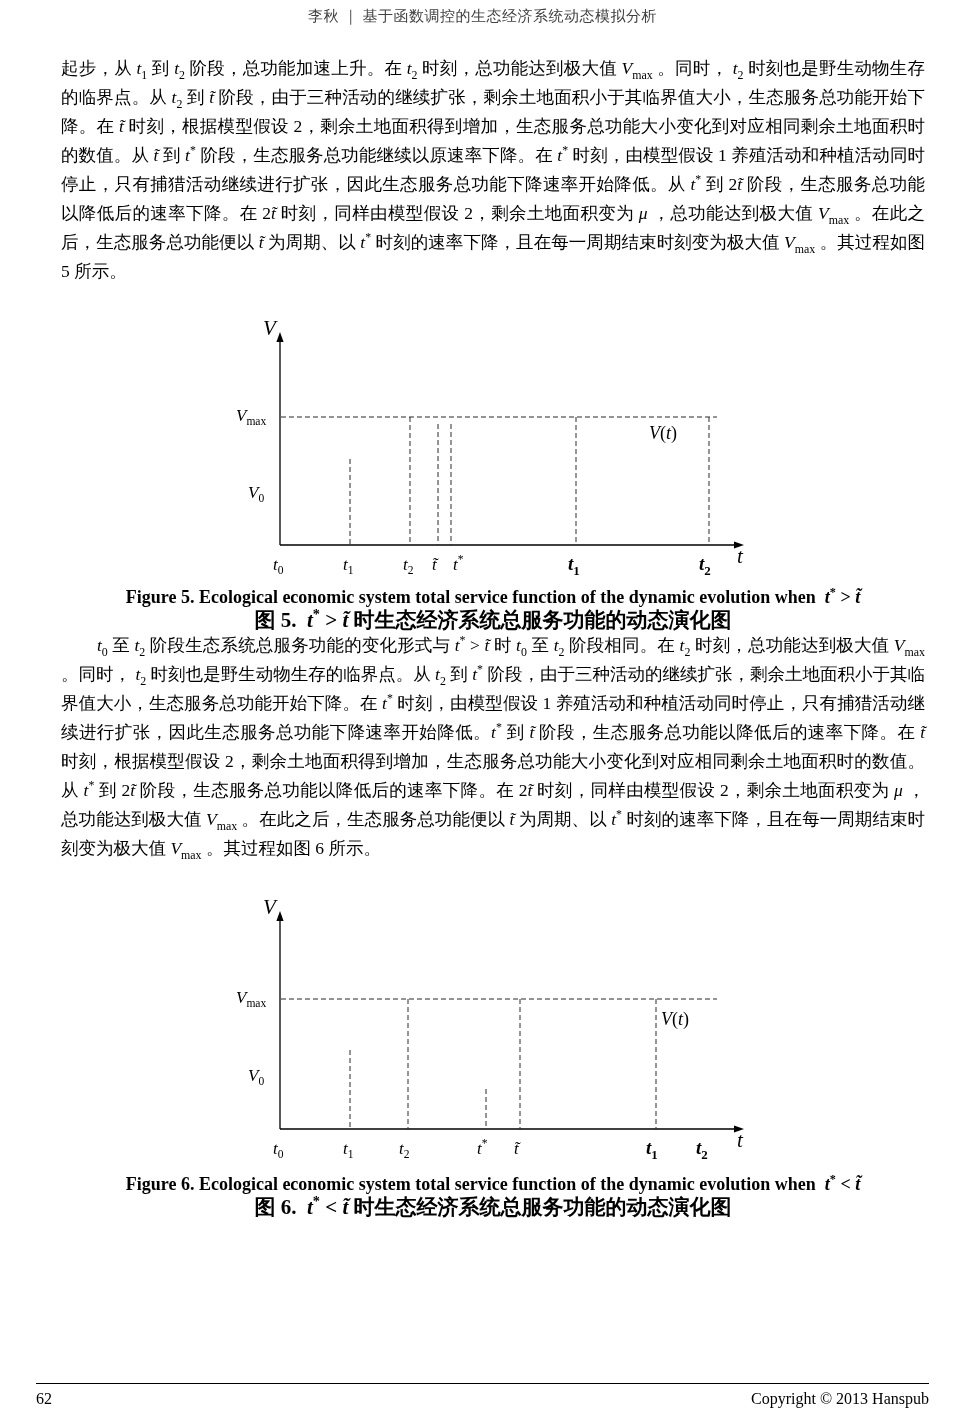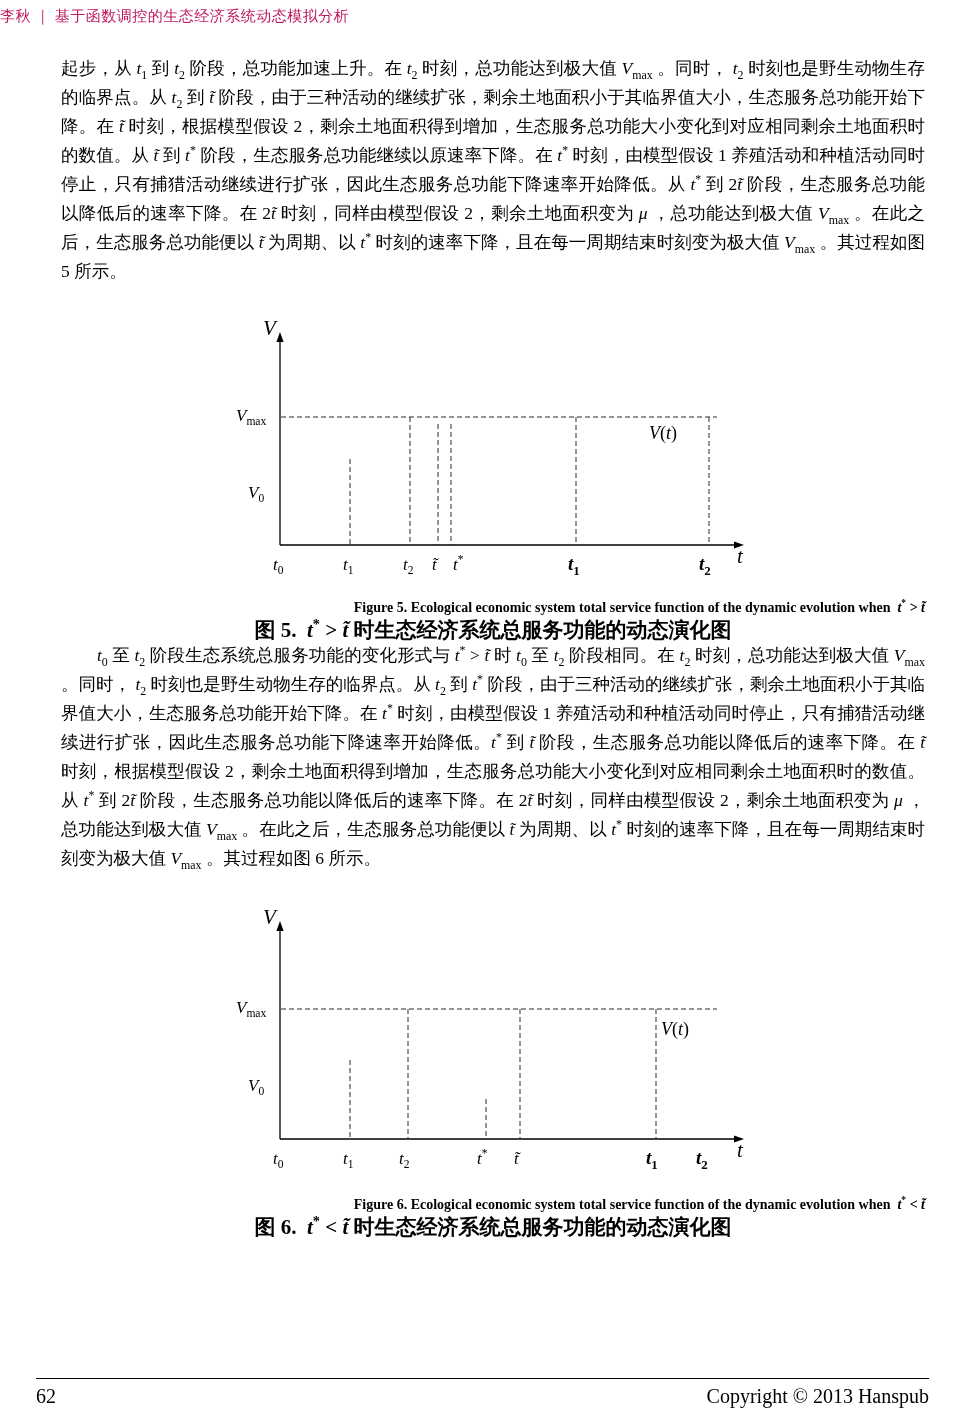--- a/index.html
+++ b/index.html
@@ -1,44 +1,44 @@
 <!DOCTYPE html>
 <html><head>
 <meta charset="utf-8">
 <style>
   * { box-sizing: border-box; }
   html, body { margin: 0; padding: 0; background: #ffffff; }
   .page {
     position: relative; width: 965px; height: 1414px; background: #fff;
     font-family: "Liberation Serif", "DejaVu Serif", serif; color: #000; overflow: hidden;
   }
-  .header { padding-top: 7px; text-align: left; font-size: 15px; color: #be185d; letter-spacing: 0.5px; }
+  .header { padding-top: 7px; text-align: center; font-size: 15px; color: #404040; letter-spacing: 0.5px; }
   .content { padding: 28px 40px 0 61px; }
   .body-text { margin: 0; font-size: 17.5px; line-height: 29px; text-align: justify; }
   .indent { text-indent: 2.05em; }
   sub, sup { font-size: 68%; line-height: 0; }
   .section-heading { margin: 26px 0 6px 0; font-size: 17.5px; padding-left: 26px; }
 
   .figure { position: relative; margin: 34px auto 0 auto; }
   .fig5 { width: 520px; height: 268px; }
   .fig6 { width: 520px; height: 276px; margin-top: 36px; }
   .figure svg { position: absolute; left: 0; top: 0; }
   .flabel { position: absolute; font-size: 17px; white-space: nowrap; }
   .flabel.axis { font-size: 21px; }
   .flabel.big { font-size: 19px; font-weight: bold; }
   .flabel.curve { font-size: 18px; }
 
   .caption { text-align: center; font-weight: bold; }
-  .caption.en { margin-top: 10px; font-size: 14px; line-height: 19px; text-align: right; }
+  .caption.en { font-size: 18px; line-height: 19px; }
   .caption.zh { margin-top: 3px; font-size: 21px; line-height: 21px; }
 
   .footer {
     position: absolute; left: 36px; right: 36px; bottom: 6px;
     border-top: 1.5px solid #000; padding-top: 6px;
-    display: flex; justify-content: space-between; font-size: 20px;
+    display: flex; justify-content: space-between; font-size: 16px;
   }
 </style>
 </head>
 <body>
 
 <div class="page">
 
   <div class="header">李秋 ｜ 基于函数调控的生态经济系统动态模拟分析</div>
 
   <div class="content">

